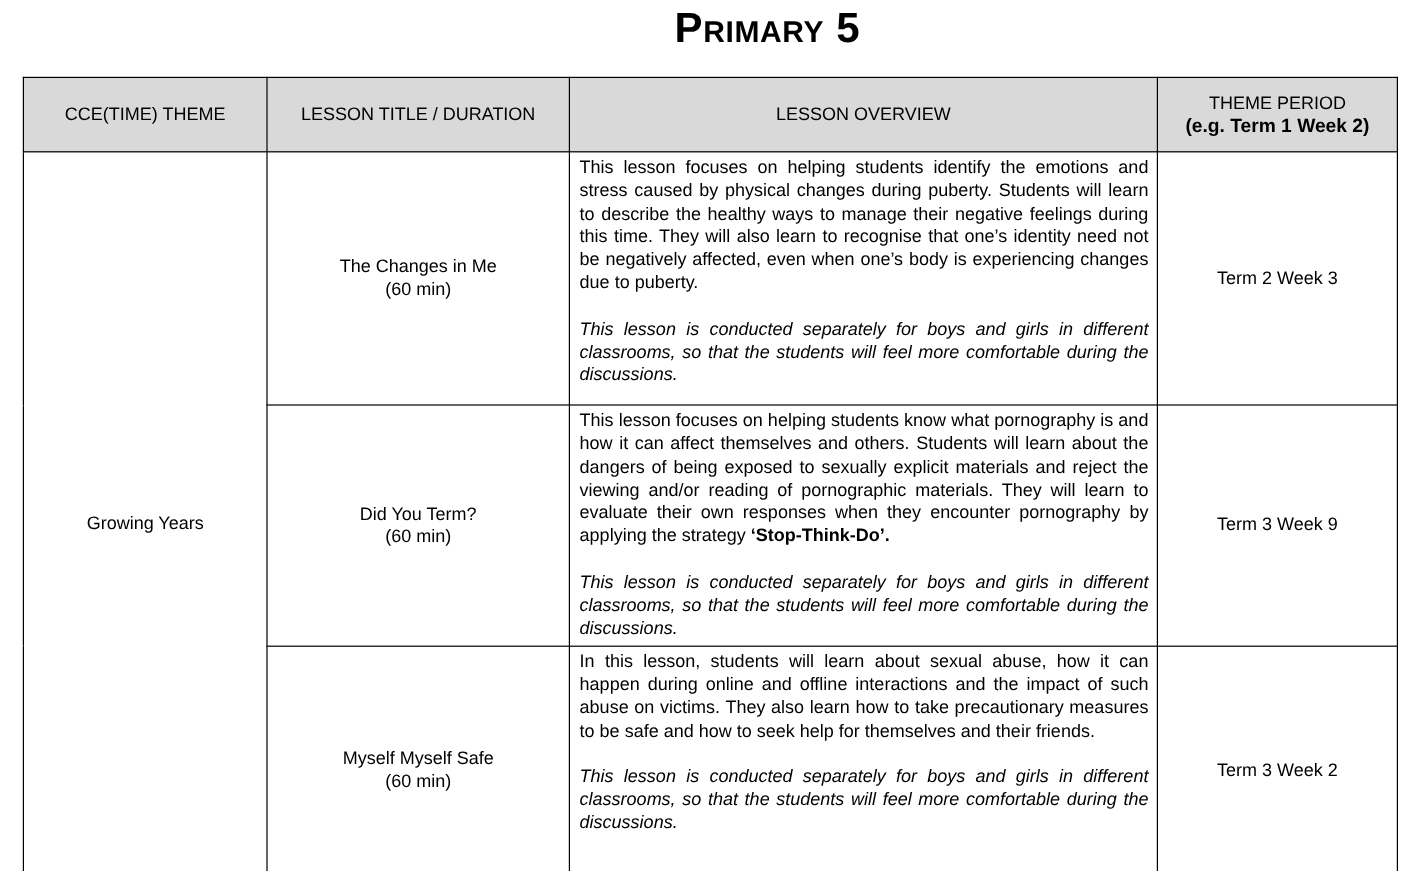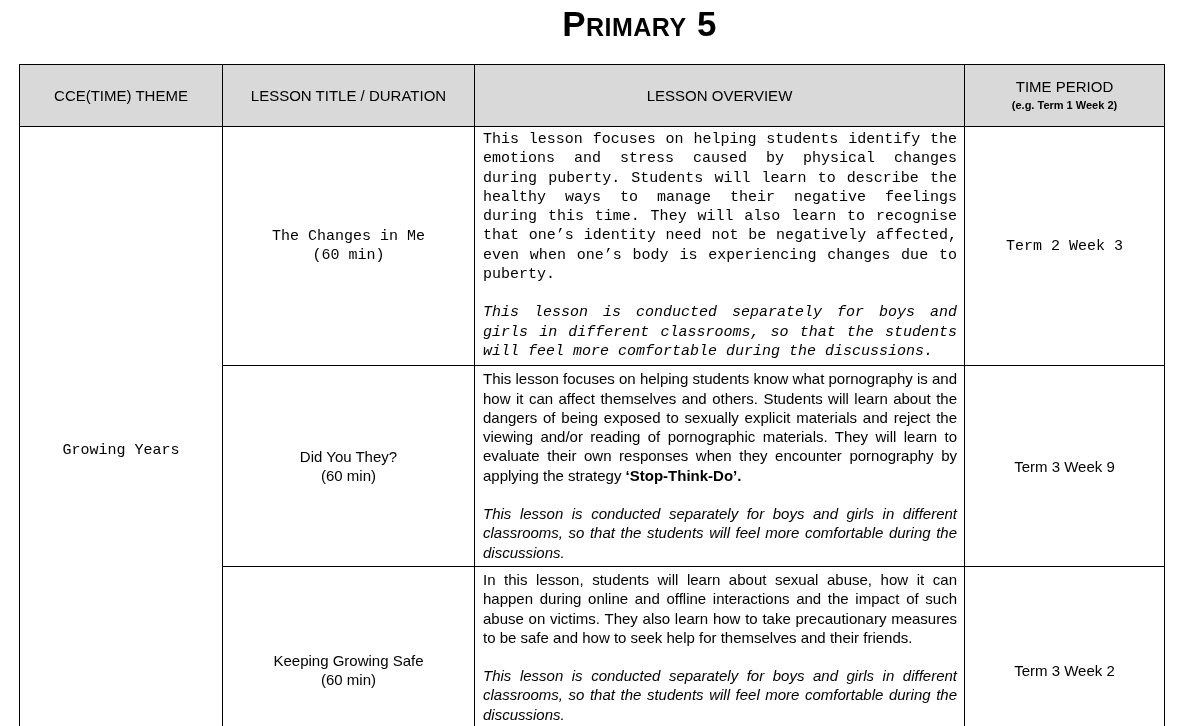--- a/index.html
+++ b/index.html
@@ -55,21 +55,21 @@
     background: #d9d9d9;
     height: 61px;
     text-align: center;
     font-size: 15px;
     font-weight: bold;
     line-height: 19px;
     padding: 0 4px;
   }
   thead th .sub {
     display: block;
-    font-size: 11px;
+    font-size: 16px;
     font-weight: bold;
   }
 
   td.theme-cell,
   td.title-cell,
   td.time-cell {
     text-align: center;
     font-size: 15px;
     line-height: 19px;
     padding: 0 6px;
@@ -93,21 +93,21 @@
     margin-top: 19px;
   }
   td.overview-cell p.body-para {
     text-align: justify;
   }
   td.overview-cell p.note:last-child {
     text-align: justify;
   }
   .strong-inline { font-weight: bold; font-style: normal; }
 
-  .row-1 td { height: 203px; font-family: Liberation Mono, monospace; }
+  .row-1 td { height: 203px; }
   .row-2 td { height: 190px; margin-left: 28px; }
   .row-3 td { height: 200px; }
 </style>
 </head>
 <body>
 
 <div class="page-title">Primary 5</div>
 
 <table class="schedule-table">
   <colgroup>
@@ -115,54 +115,54 @@
     <col class="c-title">
     <col class="c-overview">
     <col class="c-time">
   </colgroup>
   <thead>
     <tr>
       <th>CCE(TIME) THEME</th>
       <th>LESSON TITLE / DURATION</th>
       <th>LESSON OVERVIEW</th>
       <th>
-        <span>TIME PERIOD</span>
+        <span>THEME PERIOD</span>
         <span class="sub">(e.g. Term 1 Week 2)</span>
       </th>
     </tr>
   </thead>
   <tbody>
     <tr class="row-1">
       <td class="theme-cell" rowspan="3">Growing Years</td>
       <td class="title-cell">
         <span>The Changes in Me</span>
         <span class="dur">(60 min)</span>
       </td>
       <td class="overview-cell">
         <p class="body-para">This lesson focuses on helping students identify the emotions and stress caused by physical changes during puberty. Students will learn to describe the healthy ways to manage their negative feelings during this time. They will also learn to recognise that one’s identity need not be negatively affected, even when one’s body is experiencing changes due to puberty.</p>
         <p class="note">This lesson is conducted separately for boys and girls in different classrooms, so that the students will feel more comfortable during the discussions.</p>
       </td>
       <td class="time-cell">Term 2 Week 3</td>
     </tr>
 
     <tr class="row-2">
       <td class="title-cell">
-        <span>Did You They?</span>
+        <span>Did You Term?</span>
         <span class="dur">(60 min)</span>
       </td>
       <td class="overview-cell">
         <p class="body-para"><span>This lesson focuses on helping students know what pornography is and how it can affect themselves and others. Students will learn about the dangers of being exposed to sexually explicit materials and reject the viewing and/or reading of pornographic materials. They will learn to evaluate their own responses when they encounter pornography by applying the strategy </span><span class="strong-inline">‘Stop-Think-Do’.</span></p>
         <p class="note">This lesson is conducted separately for boys and girls in different classrooms, so that the students will feel more comfortable during the discussions.</p>
       </td>
       <td class="time-cell">Term 3 Week 9</td>
     </tr>
 
     <tr class="row-3">
       <td class="title-cell">
-        <span>Keeping Growing Safe</span>
+        <span>Myself Myself Safe</span>
         <span class="dur">(60 min)</span>
       </td>
       <td class="overview-cell">
         <p class="body-para">In this lesson, students will learn about sexual abuse, how it can happen during online and offline interactions and the impact of such abuse on victims. They also learn how to take precautionary measures to be safe and how to seek help for themselves and their friends.</p>
         <p class="note">This lesson is conducted separately for boys and girls in different classrooms, so that the students will feel more comfortable during the discussions.</p>
       </td>
       <td class="time-cell">Term 3 Week 2</td>
     </tr>
   </tbody>
 </table>

